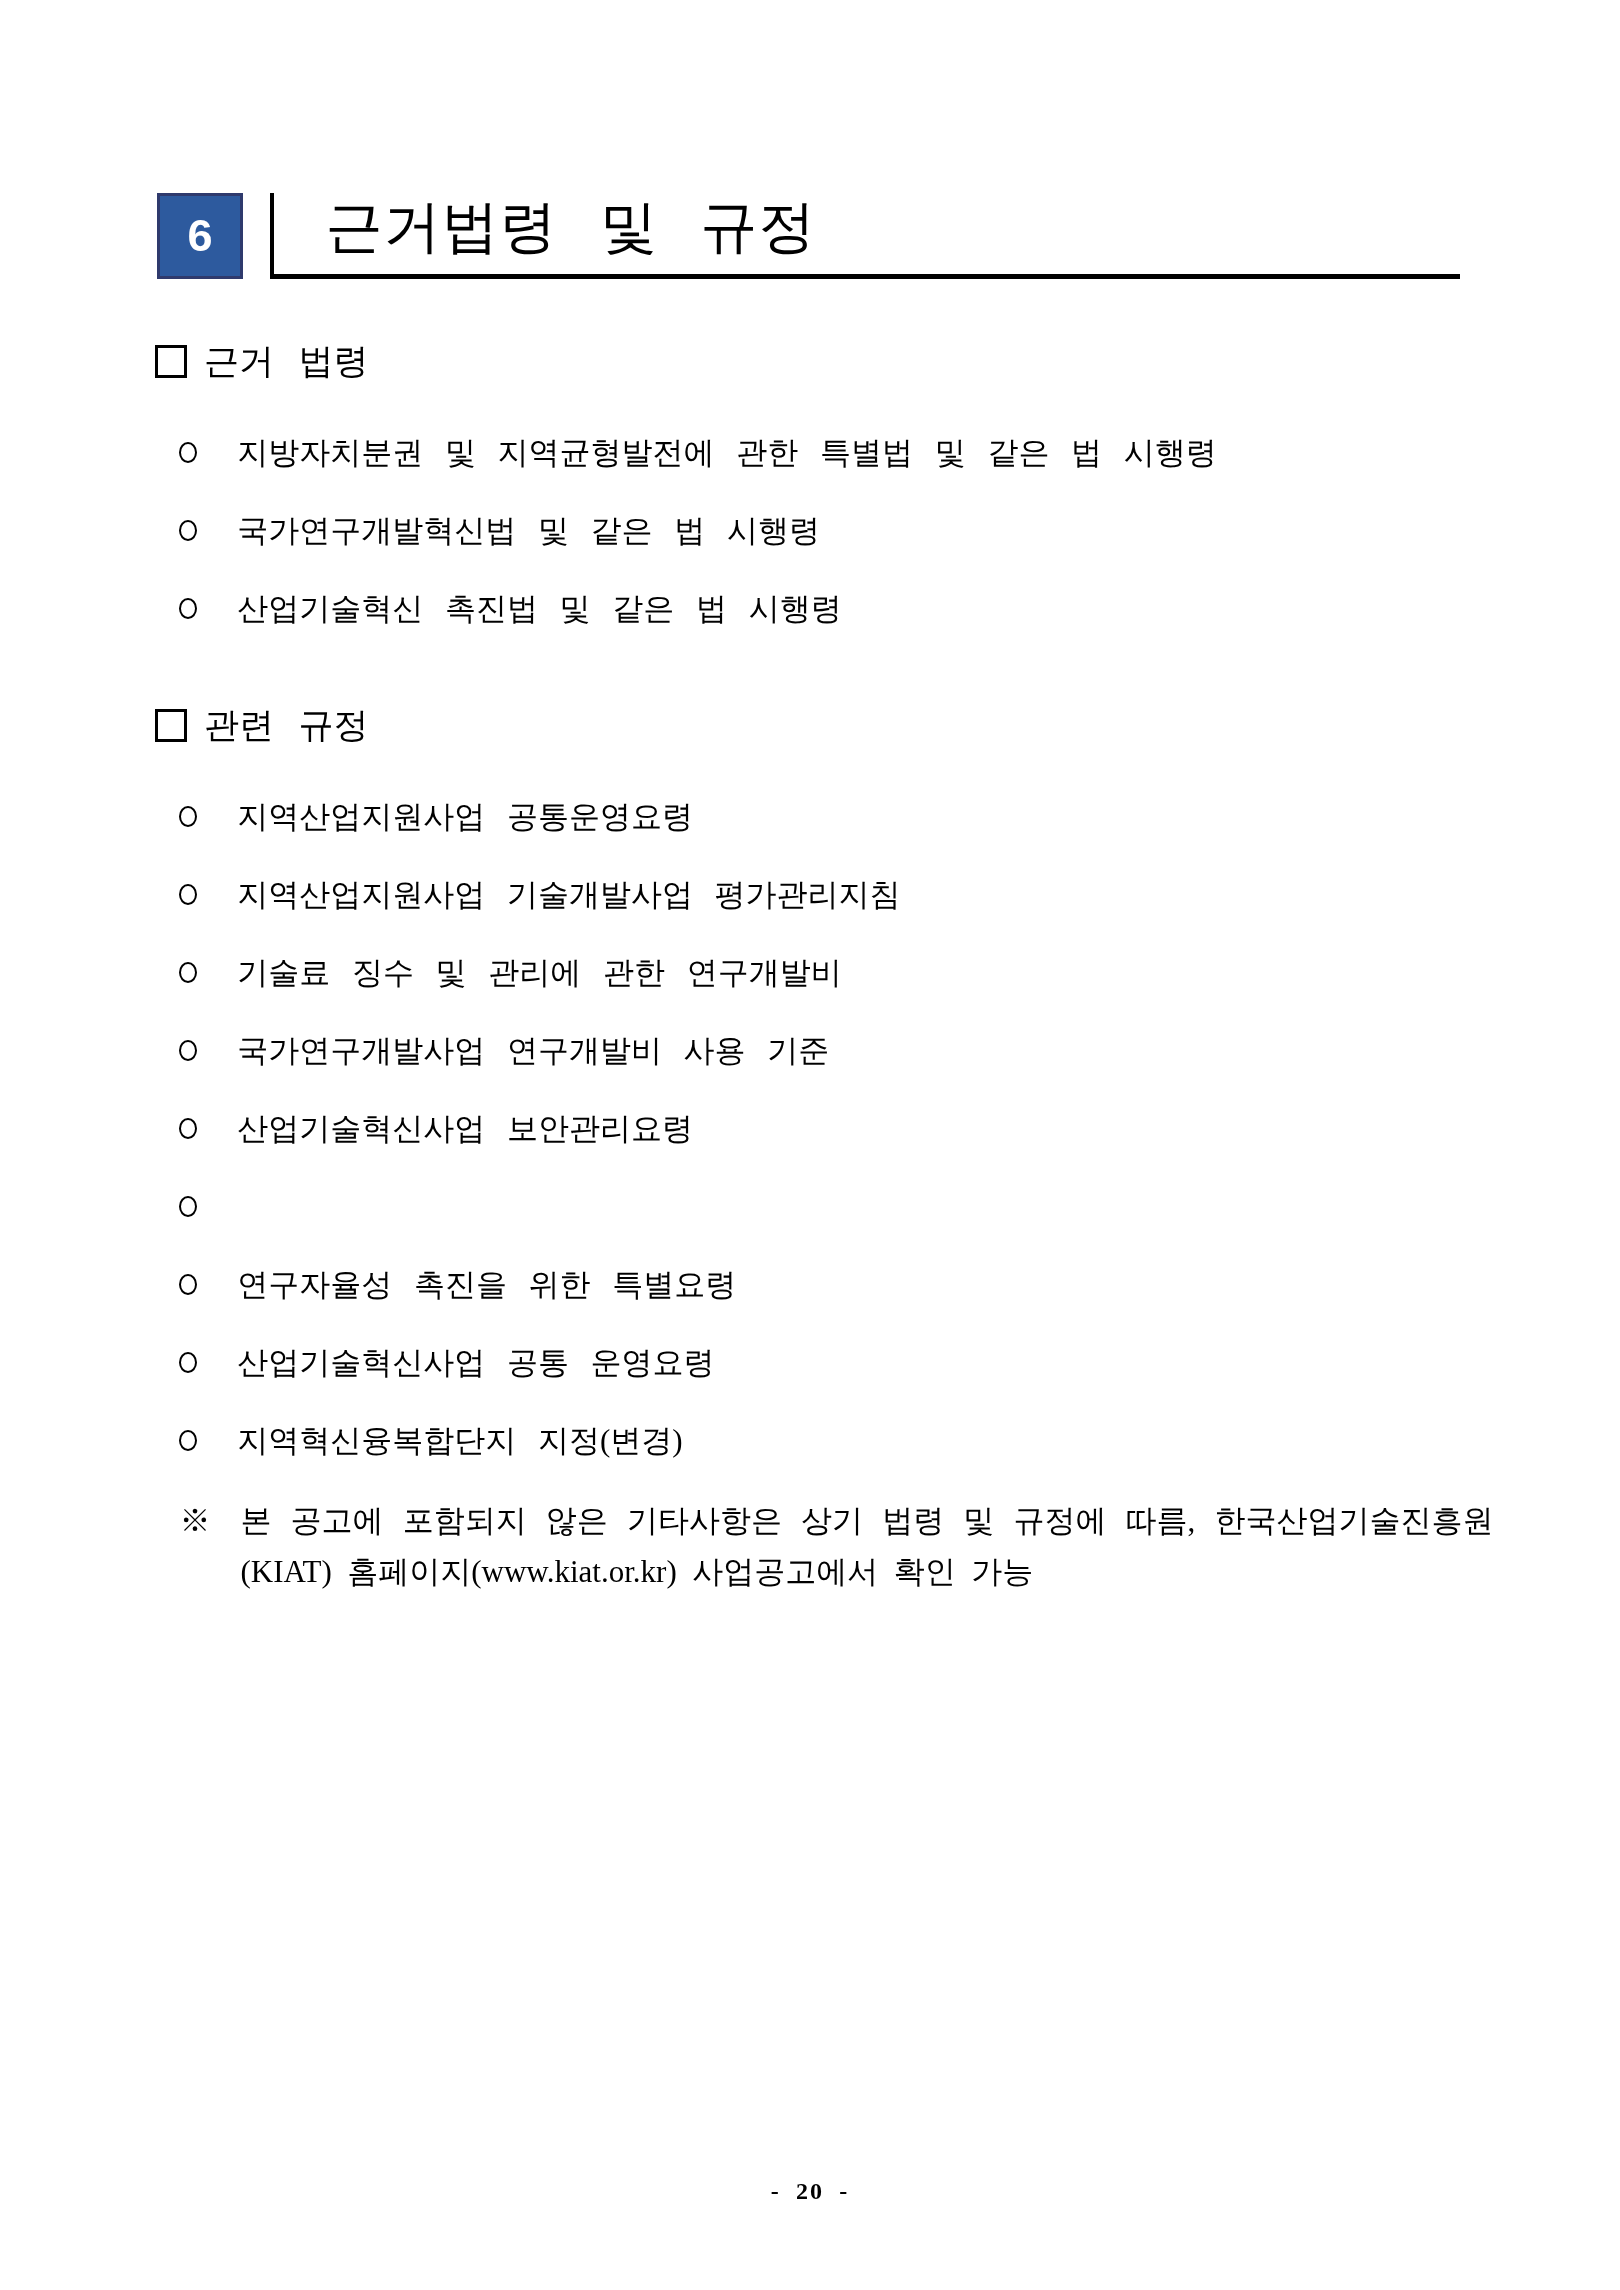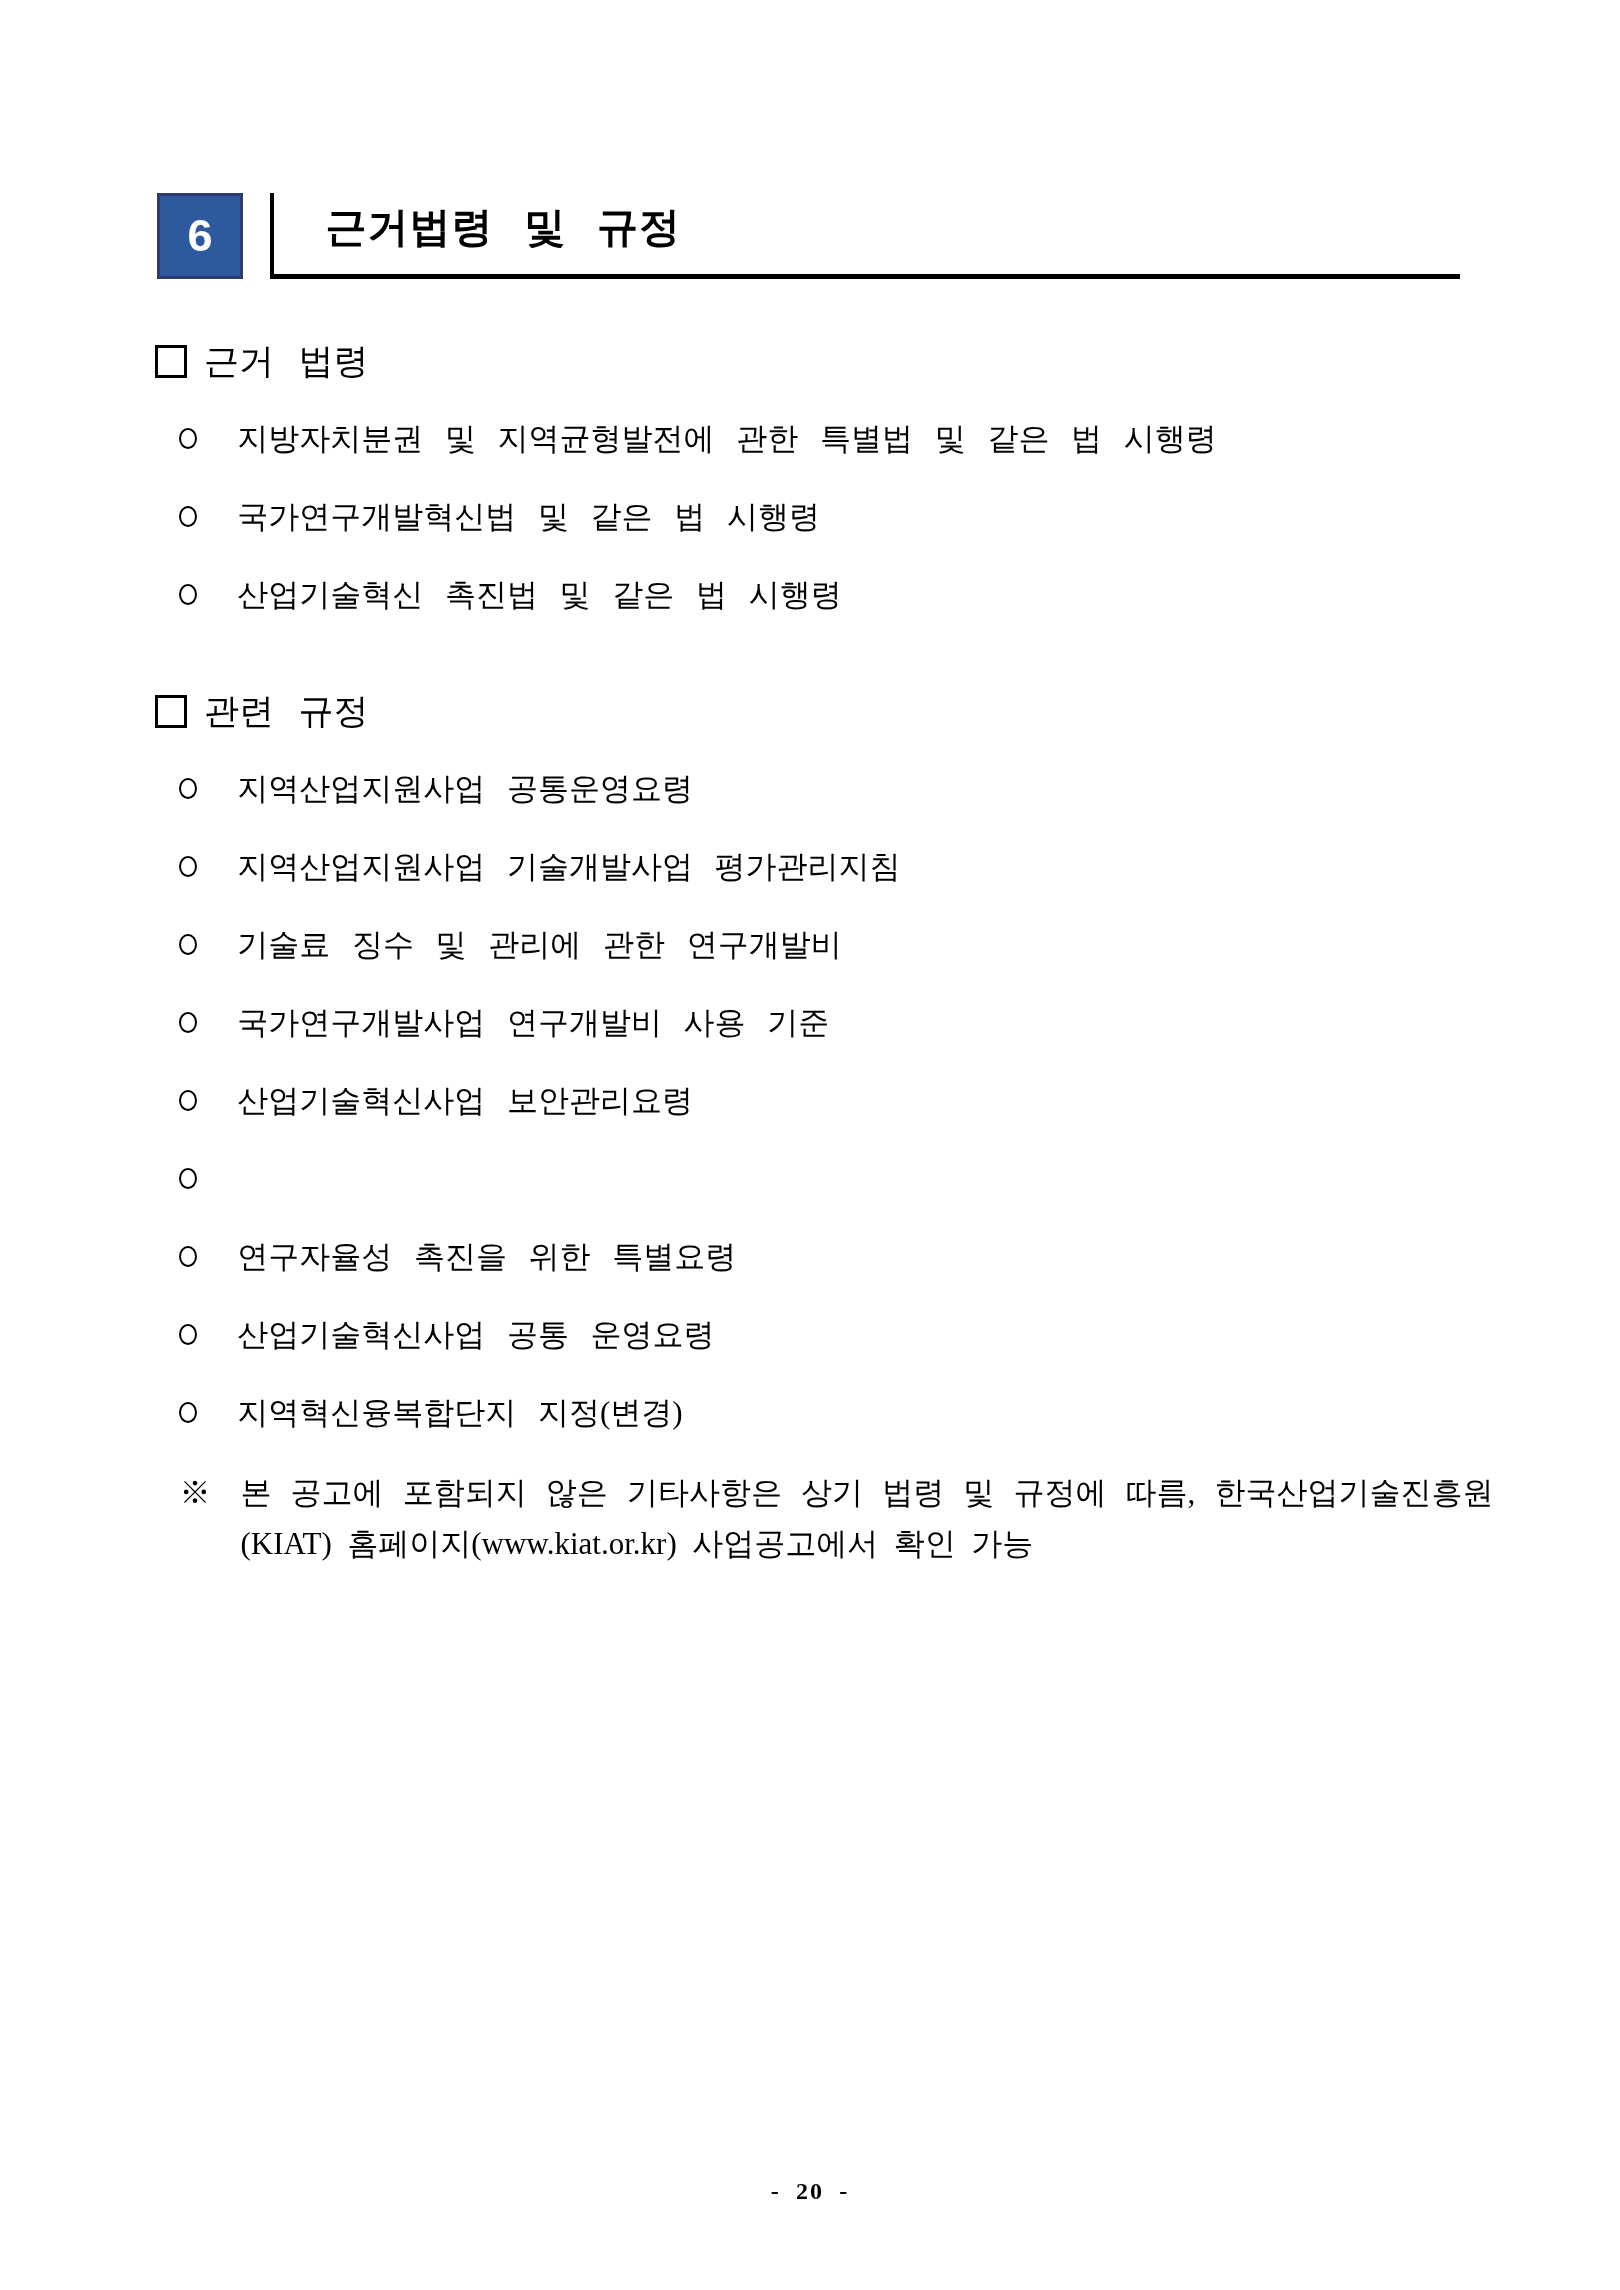--- a/index.html
+++ b/index.html
@@ -48,22 +48,22 @@
     width: 1190px;
     border-left: 4.9px solid #000000;
     border-bottom: 5.9px solid #000000;
     display: flex;
     align-items: center;
     padding-left: 51px;
     box-sizing: border-box;
   }
   .section-title {
     font-family: "Liberation Sans", "DejaVu Sans", sans-serif;
-    font-size: 41px;
-    font-weight: bold;
+    font-size: 57px;
+    font-weight: normal;
     letter-spacing: 1px;
     word-spacing: 0.45em;
     transform: translateY(-5.9px);
   }
 
   
   .sub-heading {
     display: flex;
     align-items: center;
     font-size: 35px;
@@ -83,21 +83,21 @@
   
   .item {
     display: flex;
     align-items: center;
     margin-left: 23.5px;
     font-size: 31px;
     word-spacing: 0.45em;
     height: 39px;
     margin-top: 39px;
   }
-  .item-first { margin-top: 37px; }
+  .item-first { margin-top: 51px; }
   .item .circ-icon {
     width: 14.7px;
     height: 17.6px;
     border: 2px solid #000000;
     border-radius: 50%;
     margin-right: 40px;
     flex: 0 0 auto;
   }
 
   

